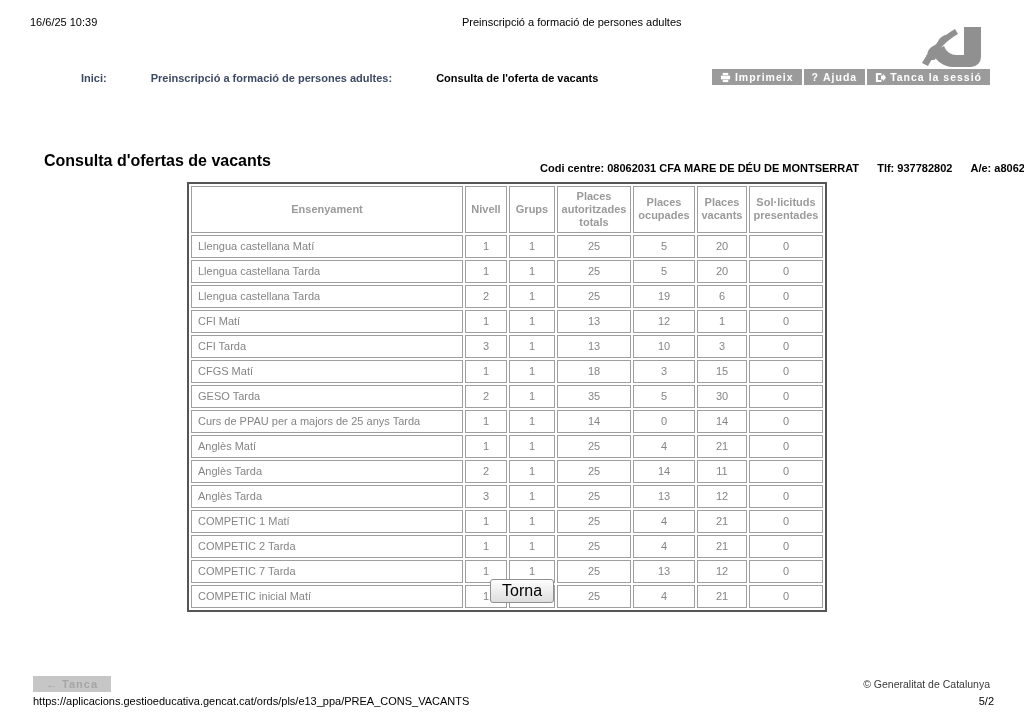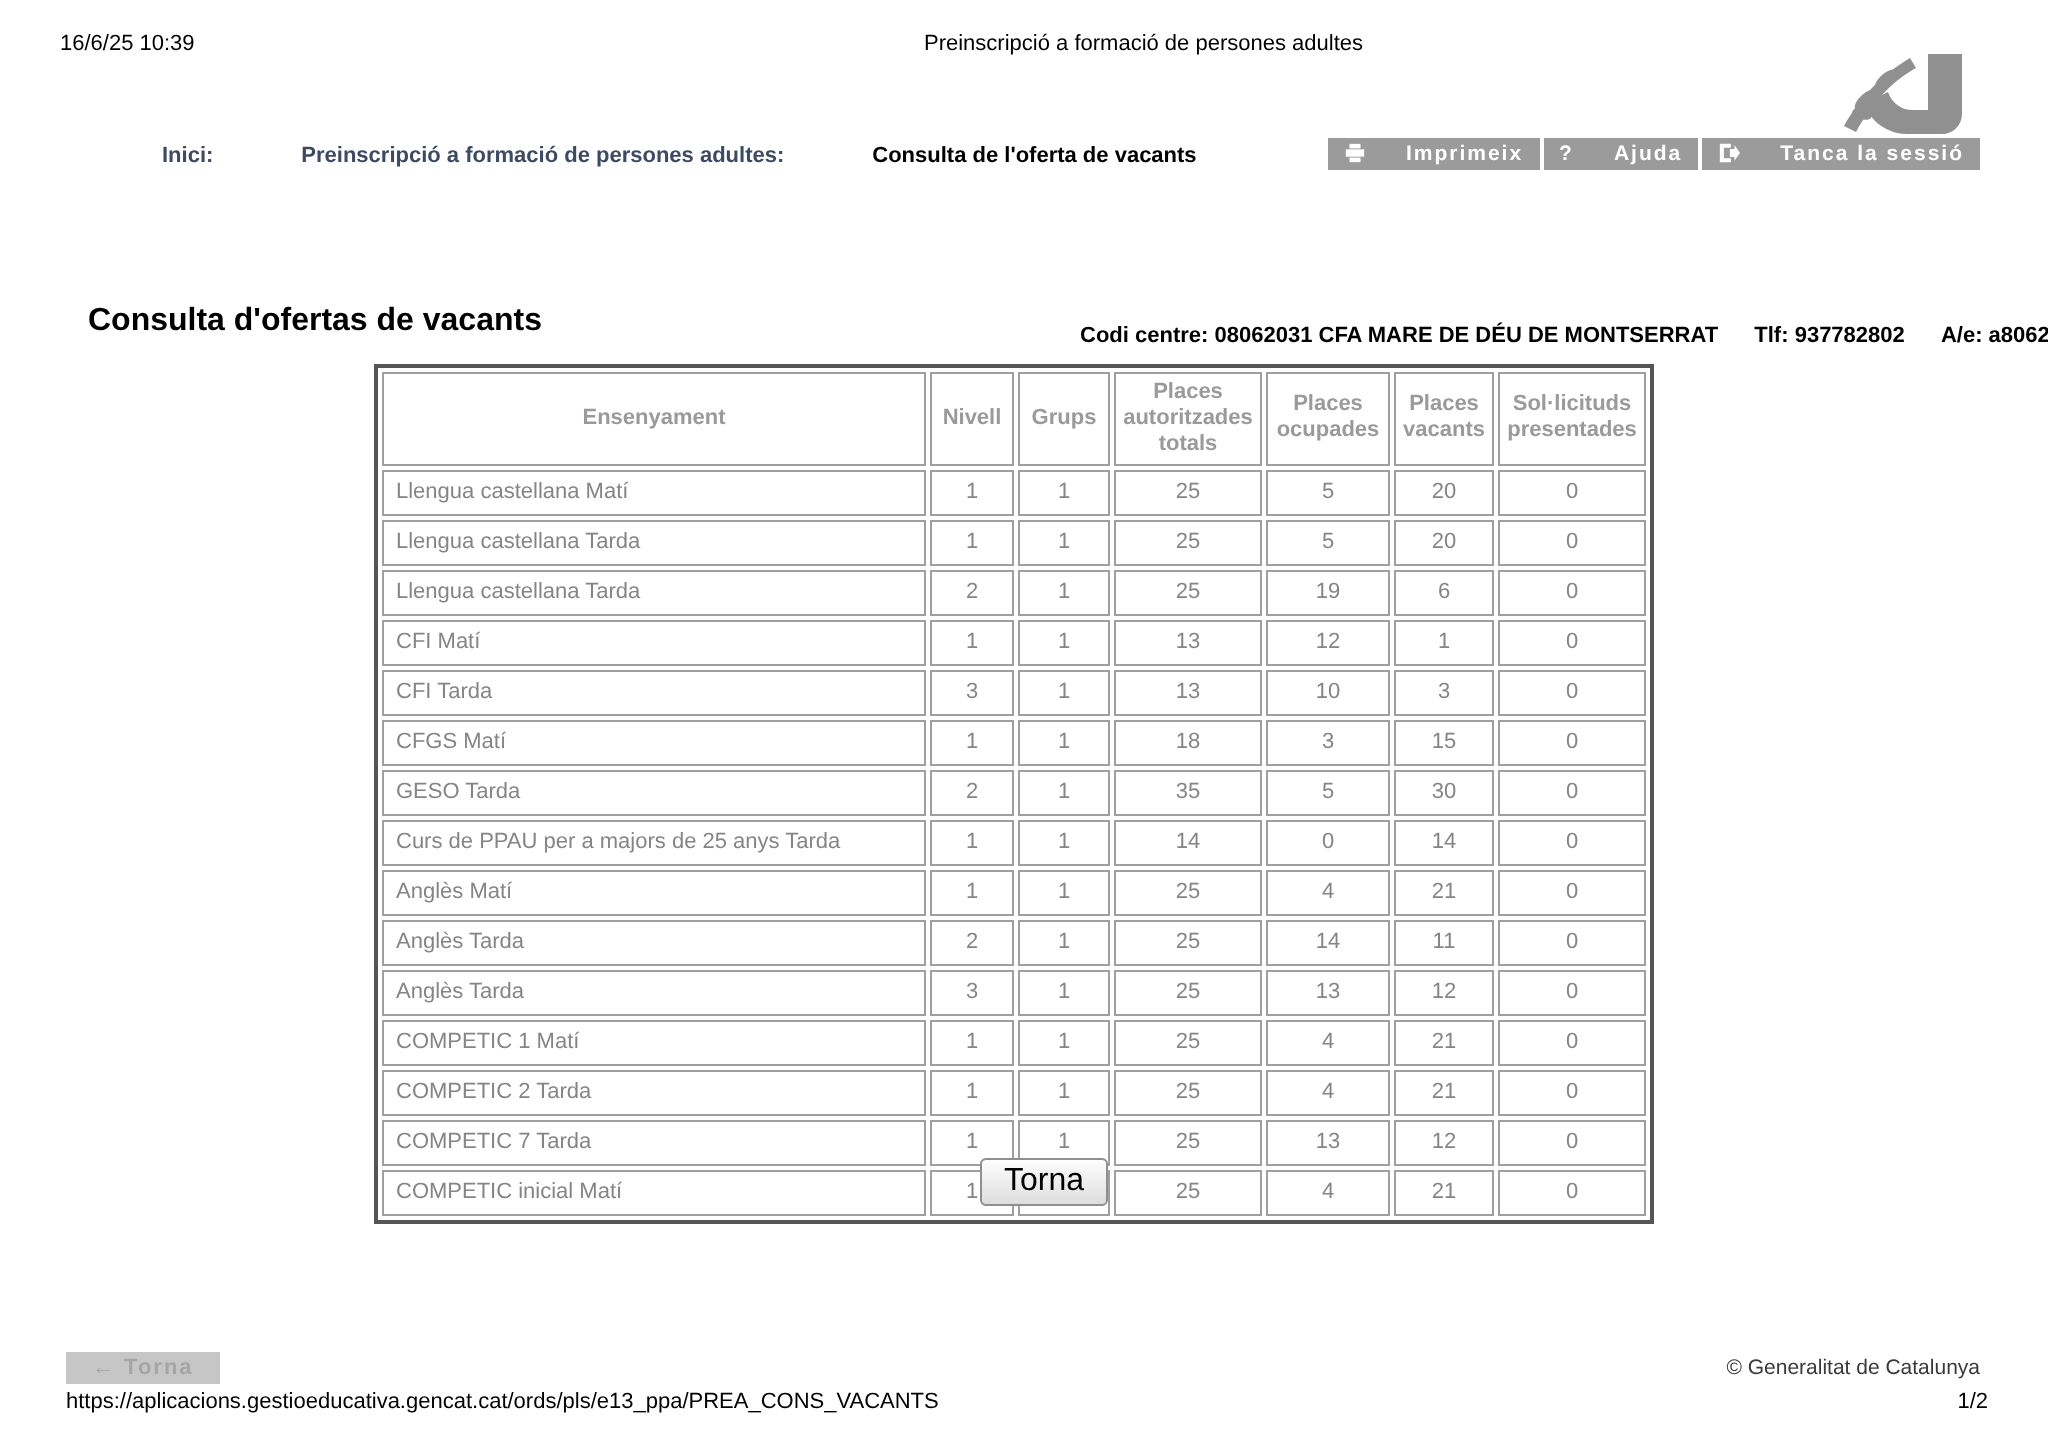--- a/index.html
+++ b/index.html
@@ -15,21 +15,21 @@
   .print-doctitle{left:462px;top:16px;font-size:11px;text-align:center;}
 
   
   .logo{left:918px;top:27px;width:72px;height:40px;}
 
   
   .toolbar{top:69px;right:34px;display:flex;gap:2px;}
   .tb-btn{
     background:var(--toolbar-bg);color:#fff;border:0;cursor:pointer;
     font-family:inherit;font-size:10.5px;font-weight:bold;letter-spacing:1px;
-    padding:2px 8px;display:flex;align-items:flex-start;gap:20px;white-space:nowrap;
+    padding:2px 8px;display:flex;align-items:flex-end;gap:4px;white-space:nowrap;
   }
   .tb-btn svg{display:block;}
 
   
   .breadcrumb{left:48px;top:72px;font-size:11px;font-weight:bold;color:var(--crumb-color);white-space:nowrap;}
   .breadcrumb .seg{margin-right:11px;cursor:pointer;padding-left:33px;}
   .breadcrumb .current{color:#000;cursor:default;}
 
   
   .page-title{left:44px;top:152px;font-size:16px;font-weight:bold;}
@@ -281,16 +281,16 @@
           <td class="c-num">4</td>
           <td class="c-num">21</td>
           <td class="c-num">0</td>
         </tr>
       </tbody>
   </table>
 </div>
 
 <button class="abs torna-btn">Torna</button>
 
-<button class="abs back-btn">← Torna</button>
+<button class="abs back-btn">← Tanca</button>
 <div class="abs footer-url">https://aplicacions.gestioeducativa.gencat.cat/ords/pls/e13_ppa/PREA_CONS_VACANTS</div>
 <div class="abs footer-copy">© Generalitat de Catalunya</div>
-<div class="abs footer-page">1/2</div>
+<div class="abs footer-page">5/2</div>
 
 </body></html>

